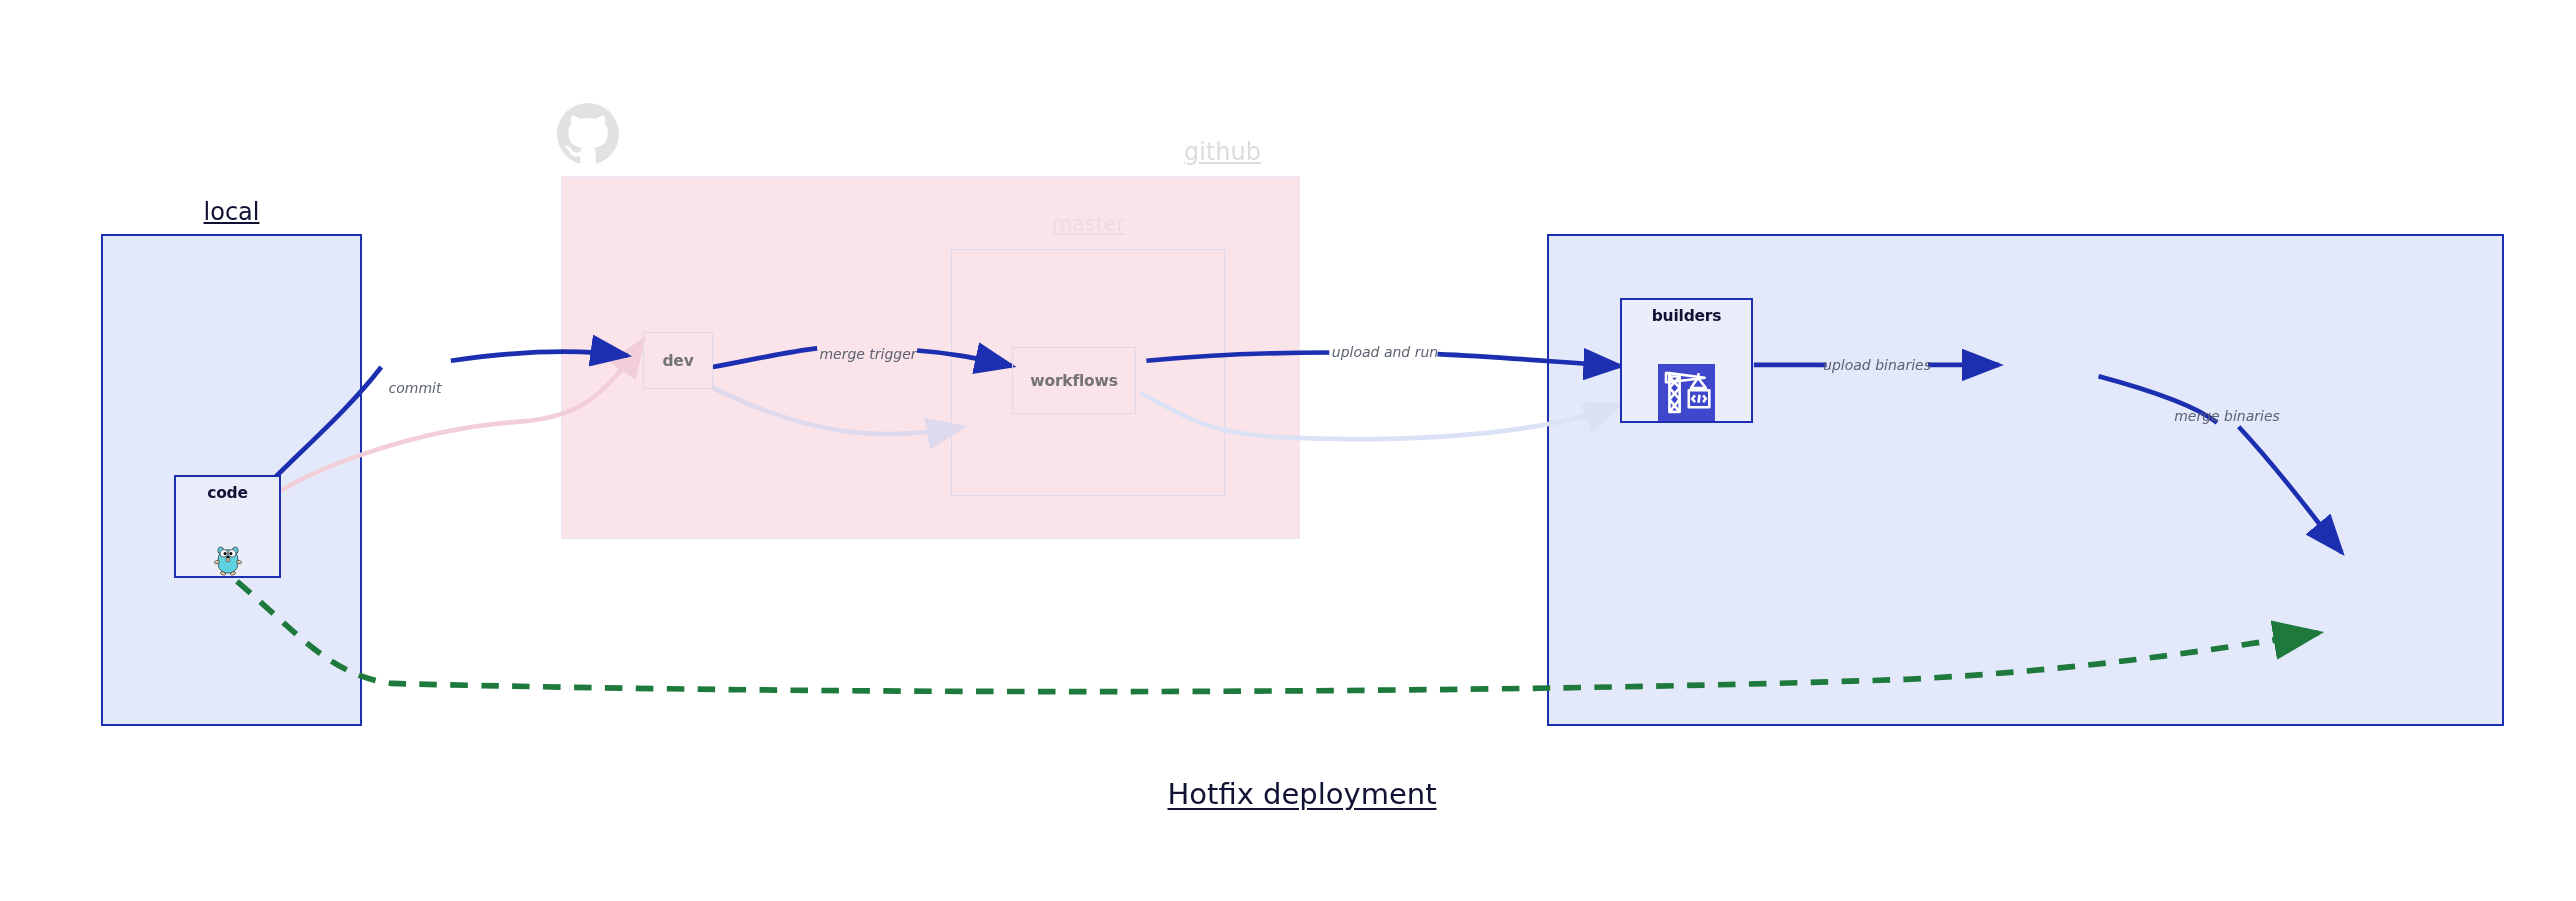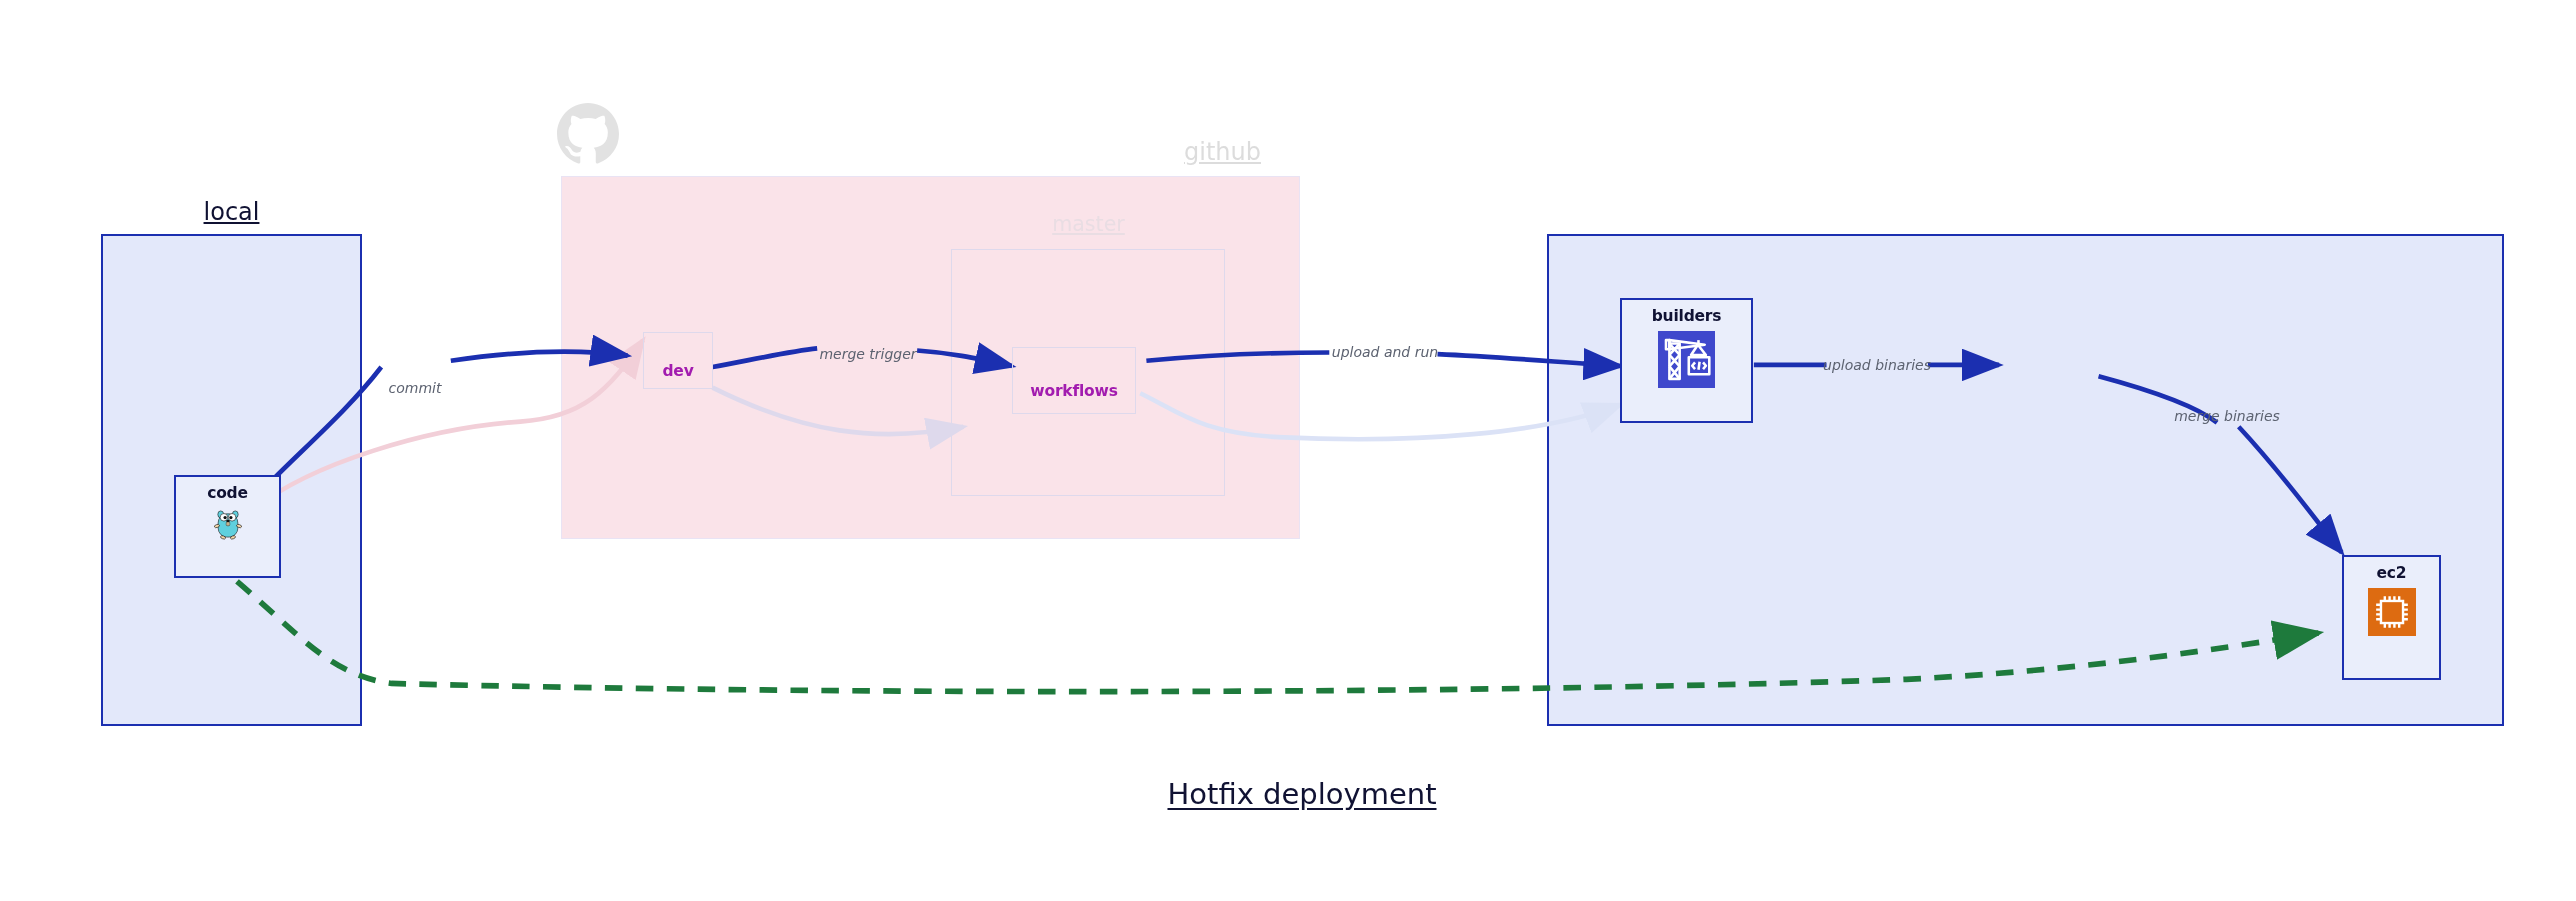--- a/index.html
+++ b/index.html
@@ -66,37 +66,38 @@
 
   
   .node {
     position: absolute;
     box-sizing: border-box;
     background: #eaeefb;
     border: 2.6px solid #1b2fb0;
     display: flex;
     flex-direction: column;
     align-items: center;
+    justify-content: space-between;
   }
   .node.faded {
     background: transparent;
     border: 1.5px solid #ded9ec;
   }
   .node-label {
     font-family: "DejaVu Sans", sans-serif;
     font-weight: bold;
     font-size: 15.5px;
     color: #101233;
     margin-top: 7.2px;
     white-space: nowrap;
     letter-spacing: -0.2px;
   }
   .node.faded .node-label {
-    color: #a21caf;
-    margin-top: 10px;
+    color: #737373;
+    margin-top: 0;
     position: absolute;
     top: 50%;
     left: 50%;
     transform: translate(-50%, -50%);
   }
   .node-icon {
     margin-top: 6.2px;
     width: 32px;
     height: 32px;
     display: block;
@@ -259,30 +260,17 @@
         <path d="M70 24 L58 42 L84 42 Z"></path>
         <path d="M71 24 L71 16"></path>
 
         <rect x="54" y="46" width="36" height="30"></rect>
         <path d="M65 55 L60 61 L65 67 M79 55 L84 61 L79 67 M73 54 L71 68"></path>
       </g>
     </svg>
   </div>
 
 
-  <div class="node" style="left:2342px; top:555px; width:99px; height:125px;">
-    <span class="node-label">ec2</span>
-    <svg class="node-icon" viewBox="0 0 100 100" style="width:48px;height:48px;">
-      <rect x="0" y="0" width="100" height="100" fill="#dd6b11"></rect>
-      <g fill="none" stroke="#ffffff" stroke-width="5">
-        <rect x="27" y="27" width="46" height="46"></rect>
-        <path d="M35 27 L35 17 M45 27 L45 17 M55 27 L55 17 M65 27 L65 17"></path>
-        <path d="M35 73 L35 83 M45 73 L45 83 M55 73 L55 83 M65 73 L65 83"></path>
-        <path d="M27 35 L17 35 M27 45 L17 45 M27 55 L17 55 M27 65 L17 65"></path>
-        <path d="M73 35 L83 35 M73 45 L83 45 M73 55 L83 55 M73 65 L83 65"></path>
-      </g>
-    </svg>
-  </div>
 
   <div class="diagram-title" style="left:1302px; top:757px;">Hotfix deployment</div>
 
 </div>
 
 
 </body></html>

